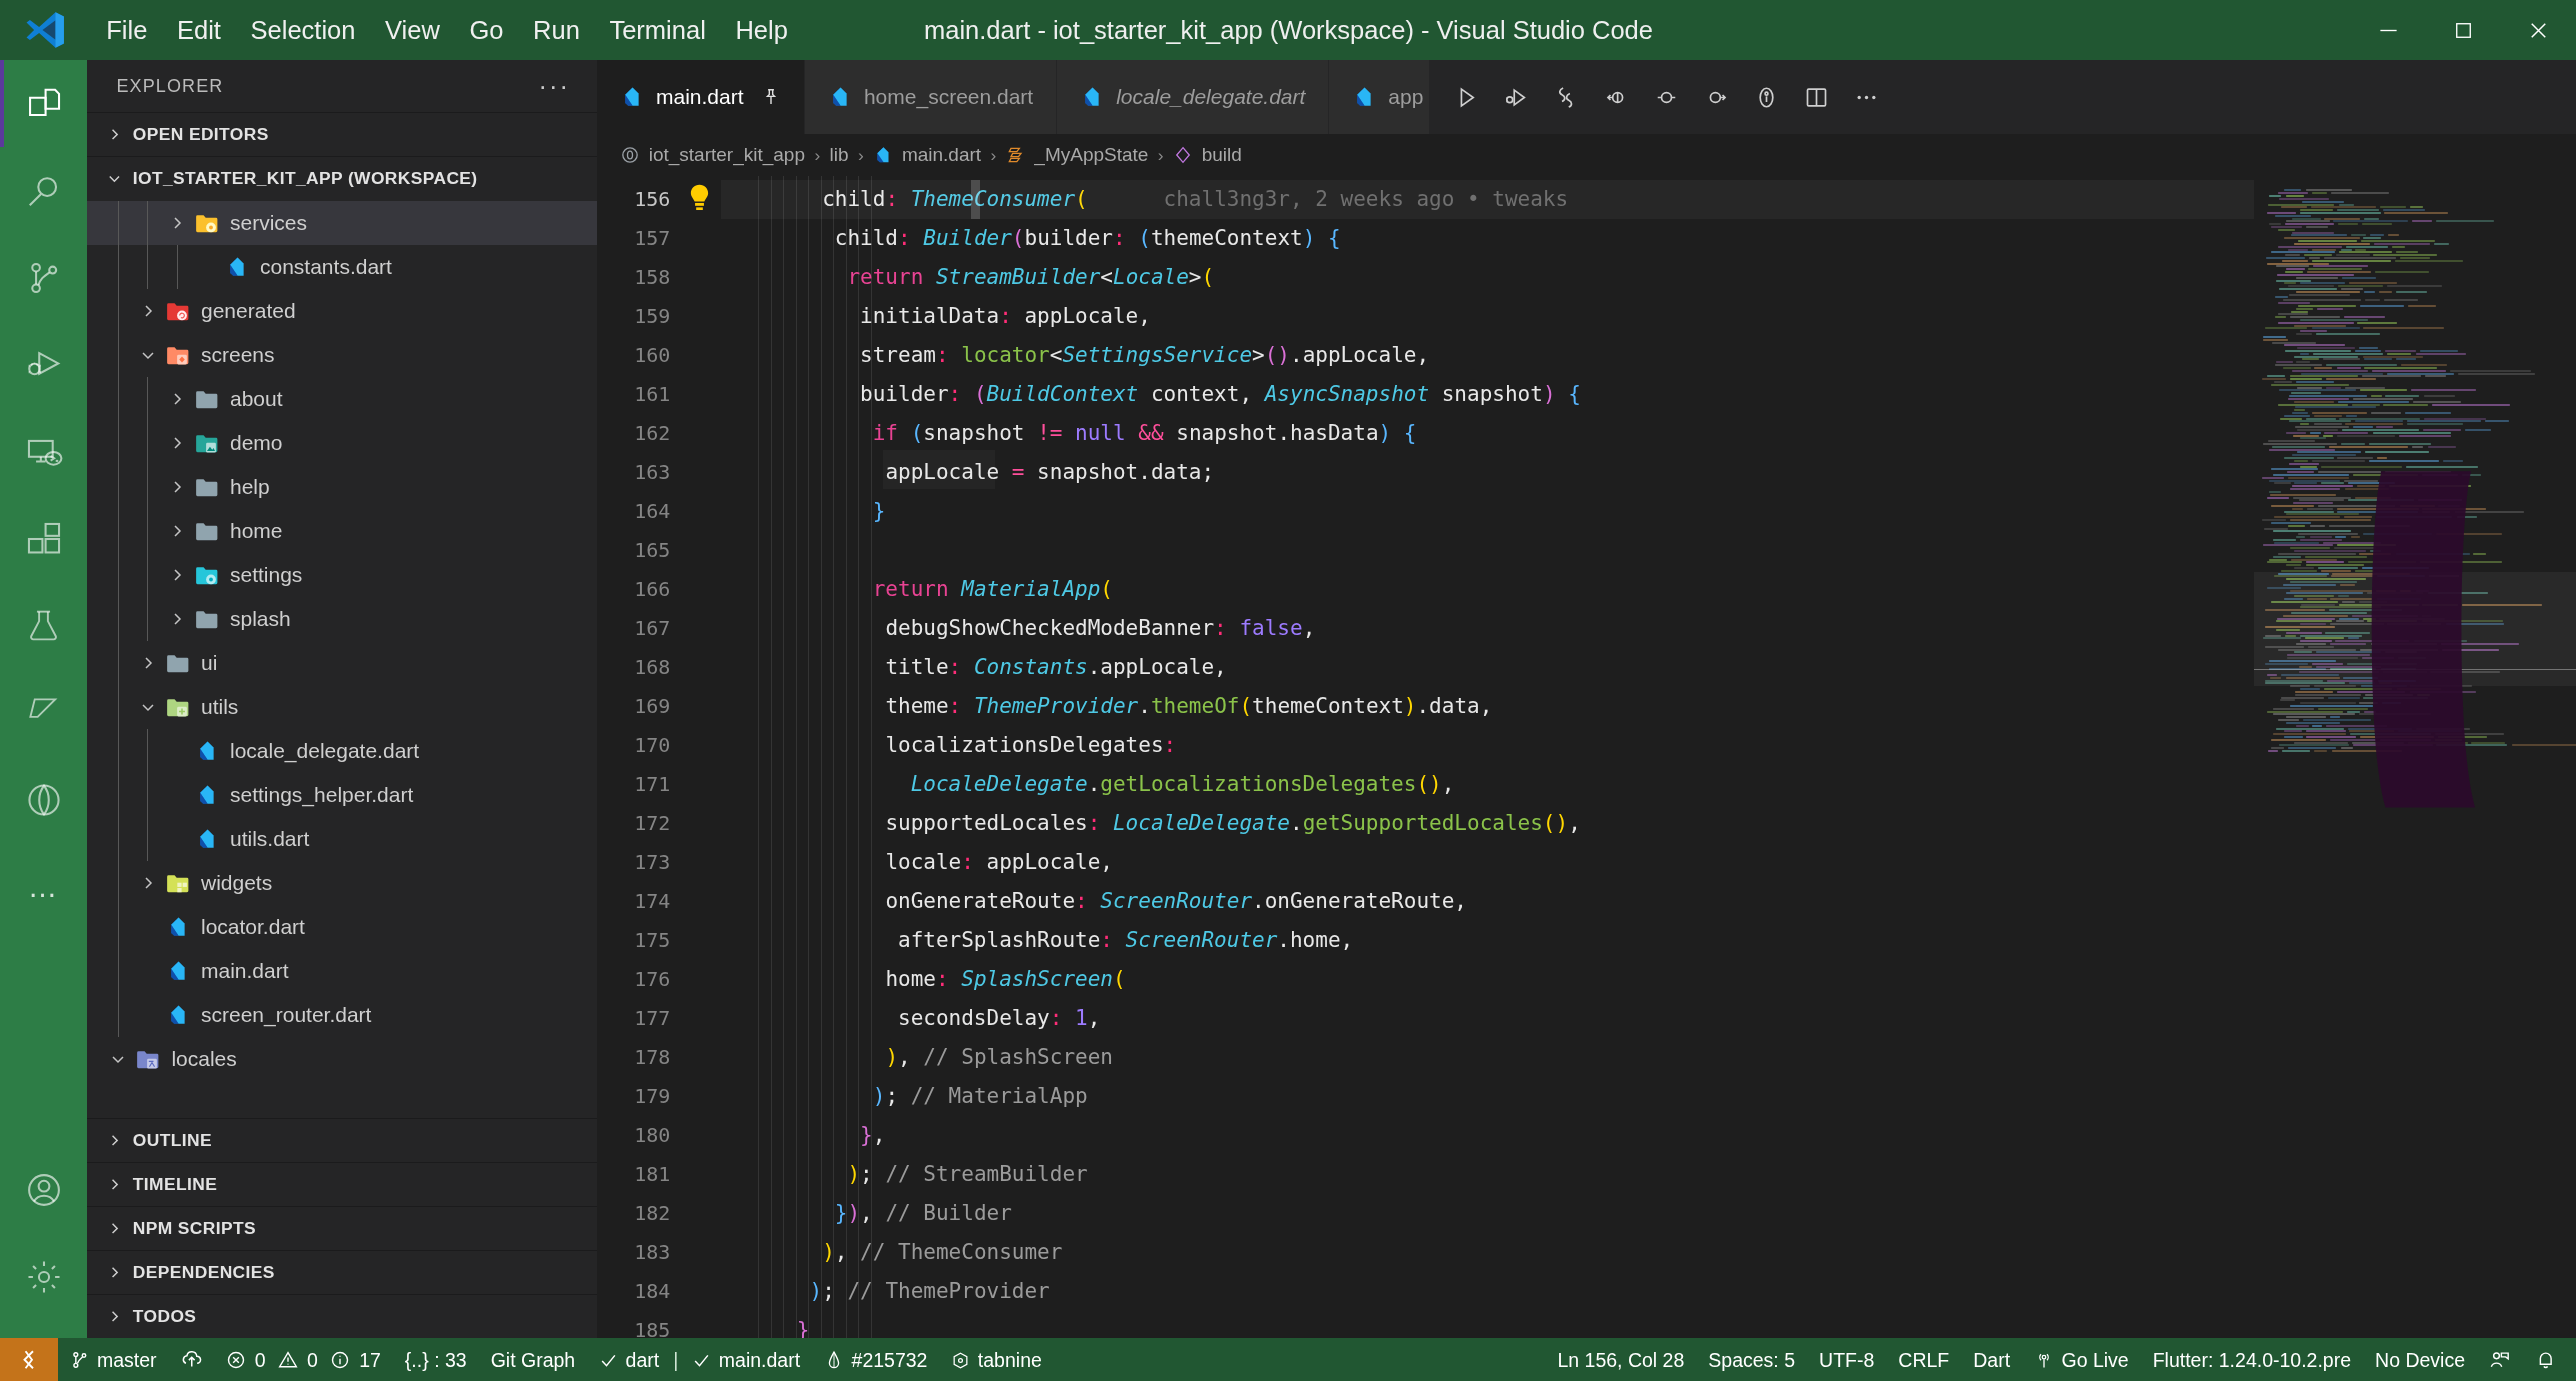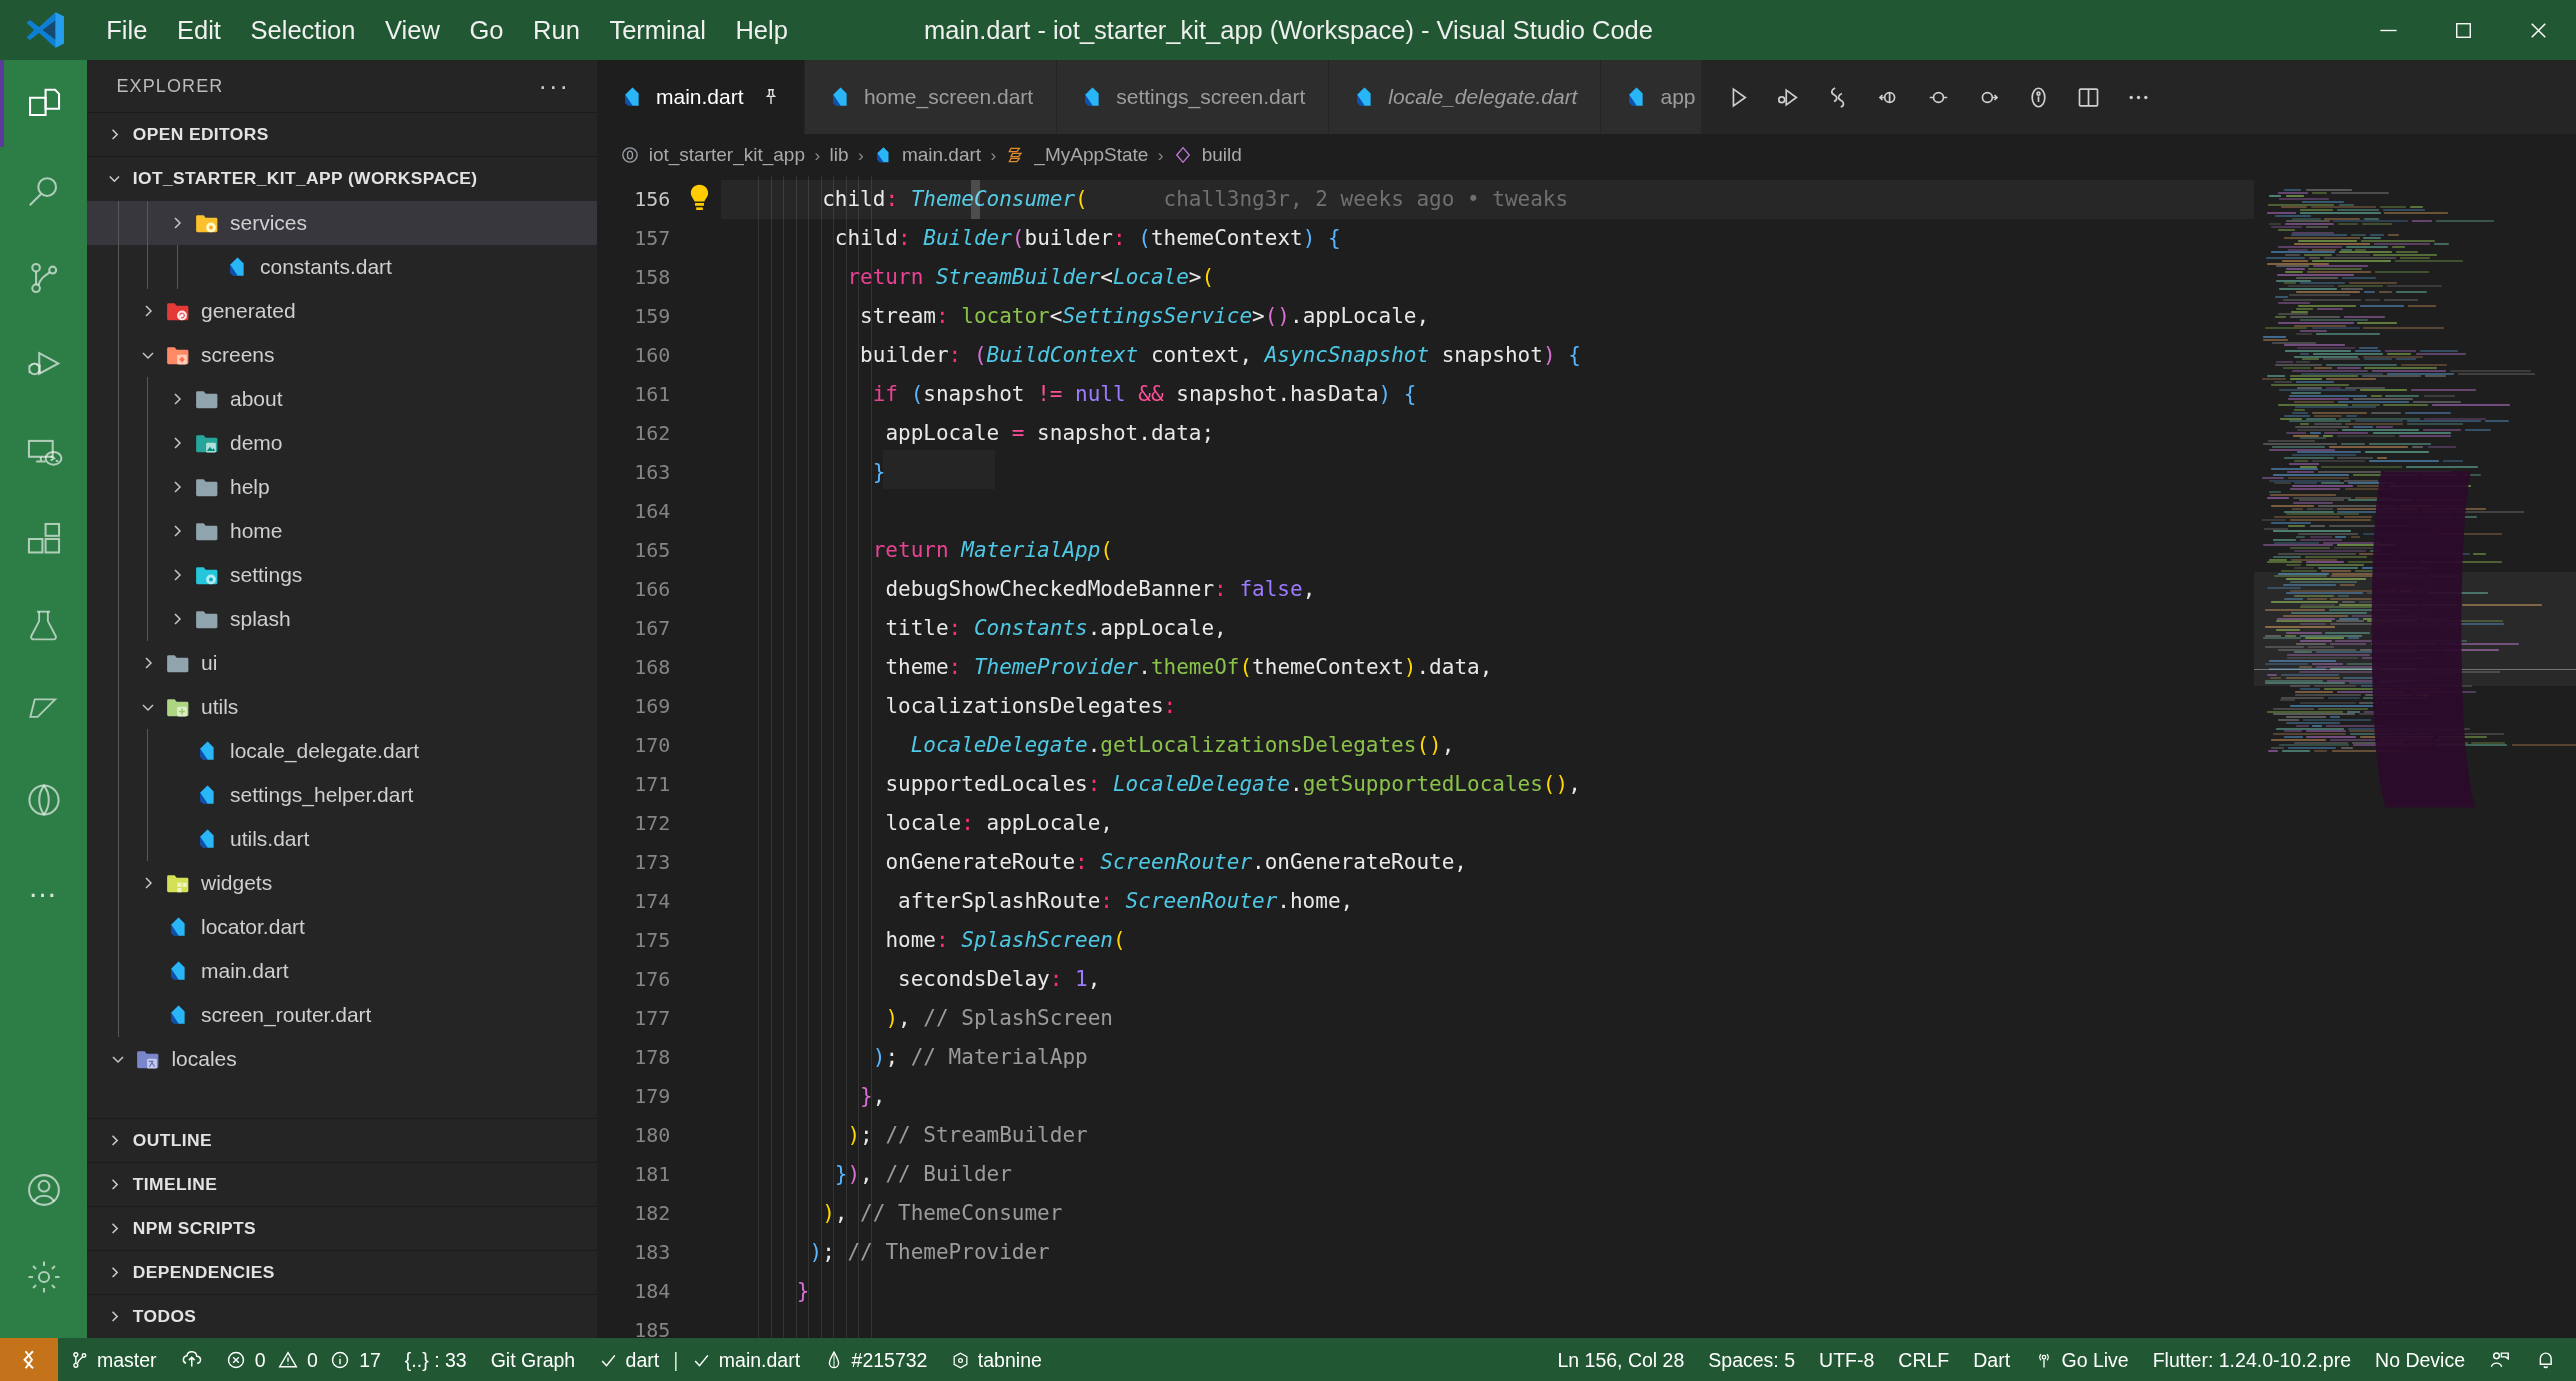--- a/index.html
+++ b/index.html
@@ -719,30 +719,20 @@
           </div>
           <div class="tab">
             <span>
               <svg width="24" height="24" viewBox="0 0 24 24">
     <path d="M5.2 9.8 L12.6 2.6 L12.6 20.8 L8.2 20.8 L5.2 17.9 Z" fill="#1565c0"></path>
     <path d="M5.2 9.8 L12.6 2.6 L18.6 8.6 L18.6 20.8 L12.6 20.8 Z" fill="#29b6f6"></path>
     <path d="M5.2 9.8 L12.6 20.8 L8.2 20.8 L5.2 17.9 Z" fill="#0d47a1" opacity=".7"></path>
   </svg>
             </span>
             <span class="tname">home_screen.dart</span>
-          </div>
-          <div class="tab">
-            <span>
-              <svg width="24" height="24" viewBox="0 0 24 24">
-    <path d="M5.2 9.8 L12.6 2.6 L12.6 20.8 L8.2 20.8 L5.2 17.9 Z" fill="#1565c0"></path>
-    <path d="M5.2 9.8 L12.6 2.6 L18.6 8.6 L18.6 20.8 L12.6 20.8 Z" fill="#29b6f6"></path>
-    <path d="M5.2 9.8 L12.6 20.8 L8.2 20.8 L5.2 17.9 Z" fill="#0d47a1" opacity=".7"></path>
-  </svg>
-            </span>
-            <span class="tname">settings_screen.dart</span>
           </div>
           <div class="tab italic">
             <span>
               <svg width="24" height="24" viewBox="0 0 24 24">
     <path d="M5.2 9.8 L12.6 2.6 L12.6 20.8 L8.2 20.8 L5.2 17.9 Z" fill="#1565c0"></path>
     <path d="M5.2 9.8 L12.6 2.6 L18.6 8.6 L18.6 20.8 L12.6 20.8 Z" fill="#29b6f6"></path>
     <path d="M5.2 9.8 L12.6 20.8 L8.2 20.8 L5.2 17.9 Z" fill="#0d47a1" opacity=".7"></path>
   </svg>
             </span>
             <span class="tname">locale_delegate.dart</span>
@@ -937,20 +927,21 @@
             <div class="indent-vert" style="left: 75px; background: rgba(255, 255, 255, 0.1);"></div>
             <div class="indent-vert" style="left: 87px; background: rgba(255, 255, 255, 0.1);"></div>
             <div class="indent-vert" style="left: 100px; background: rgba(255, 255, 255, 0.1);"></div>
             <div class="indent-vert" style="left: 112px; background: rgba(255, 255, 255, 0.1);"></div>
             <div class="indent-vert" style="left: 125px; background: rgba(255, 255, 255, 0.1);"></div>
             <div class="indent-vert" style="left: 137px; background: rgba(255, 255, 255, 0.1);"></div>
             <div class="indent-vert" style="left: 150px; background: rgba(255, 255, 255, 0.1);"></div>
             <div class="cline">        <span class="t-plain">child</span><span class="t-colon">: </span><span class="t-type">ThemeConsumer</span><span class="t-b1">(</span><span class="t-blame">      chall3ng3r, 2 weeks ago • tweaks</span></div>
             <div class="cline">         <span class="t-plain">child</span><span class="t-colon">: </span><span class="t-type">Builder</span><span class="t-b2">(</span><span class="t-plain">builder</span><span class="t-colon">: </span><span class="t-b3">(</span><span class="t-plain">themeContext</span><span class="t-b3">)</span><span class="t-plain"> </span><span class="t-b3">{</span></div>
             <div class="cline">          <span class="t-kw">return</span><span class="t-plain"> </span><span class="t-type">StreamBuilder</span><span class="t-punct">&lt;</span><span class="t-type">Locale</span><span class="t-punct">&gt;</span><span class="t-b1">(</span></div>
+            <div class="cline">           <span class="t-plain">initialData</span><span class="t-colon">: </span><span class="t-plain">appLocale,</span></div>
             <div class="cline">           <span class="t-plain">stream</span><span class="t-colon">: </span><span class="t-fn">locator</span><span class="t-punct">&lt;</span><span class="t-type">SettingsService</span><span class="t-punct">&gt;</span><span class="t-b2">()</span><span class="t-plain">.appLocale,</span></div>
             <div class="cline">           <span class="t-plain">builder</span><span class="t-colon">: </span><span class="t-b2">(</span><span class="t-type">BuildContext</span><span class="t-plain"> context, </span><span class="t-type">AsyncSnapshot</span><span class="t-plain"> snapshot</span><span class="t-b2">)</span><span class="t-plain"> </span><span class="t-b3">{</span></div>
             <div class="cline">            <span class="t-kw">if</span><span class="t-plain"> </span><span class="t-b3">(</span><span class="t-plain">snapshot </span><span class="t-op">!=</span><span class="t-plain"> </span><span class="t-const">null</span><span class="t-plain"> </span><span class="t-op">&amp;&amp;</span><span class="t-plain"> snapshot.hasData</span><span class="t-b3">)</span><span class="t-plain"> </span><span class="t-b3">{</span></div>
             <div class="cline">             <span class="t-plain">appLocale </span><span class="t-op">=</span><span class="t-plain"> snapshot.data;</span></div>
             <div class="cline">            <span class="t-b3">}</span></div>
             <div class="cline">            </div>
             <div class="cline">            <span class="t-kw">return</span><span class="t-plain"> </span><span class="t-type">MaterialApp</span><span class="t-b1">(</span></div>
             <div class="cline">             <span class="t-plain">debugShowCheckedModeBanner</span><span class="t-colon">: </span><span class="t-const">false</span><span class="t-plain">,</span></div>
             <div class="cline">             <span class="t-plain">title</span><span class="t-colon">: </span><span class="t-type">Constants</span><span class="t-plain">.appLocale,</span></div>
             <div class="cline">             <span class="t-plain">theme</span><span class="t-colon">: </span><span class="t-type">ThemeProvider</span><span class="t-plain">.</span><span class="t-fn">themeOf</span><span class="t-b1">(</span><span class="t-plain">themeContext</span><span class="t-b1">)</span><span class="t-plain">.data,</span></div>

